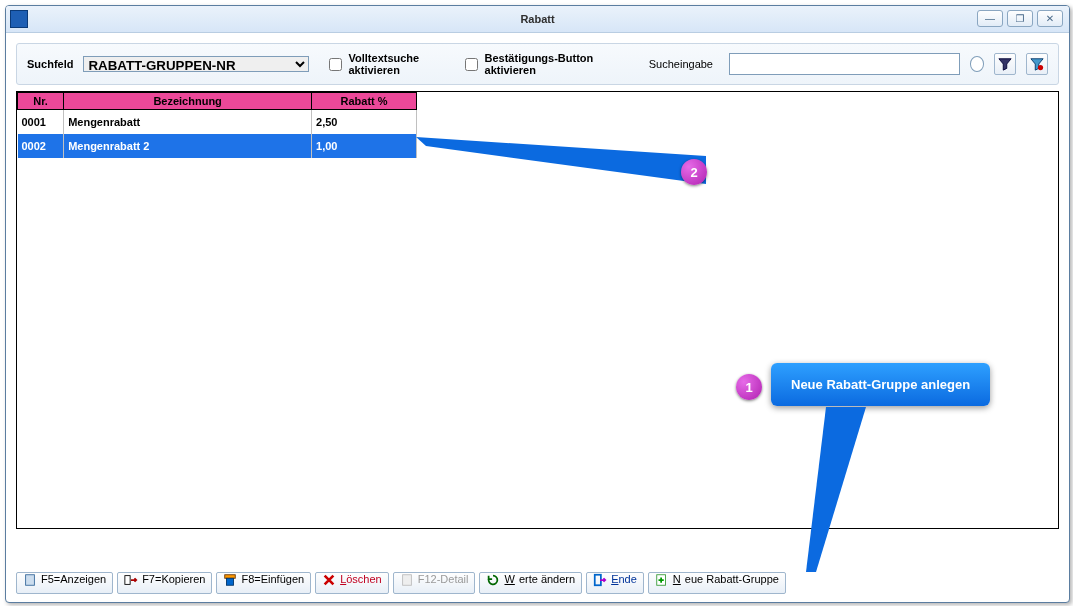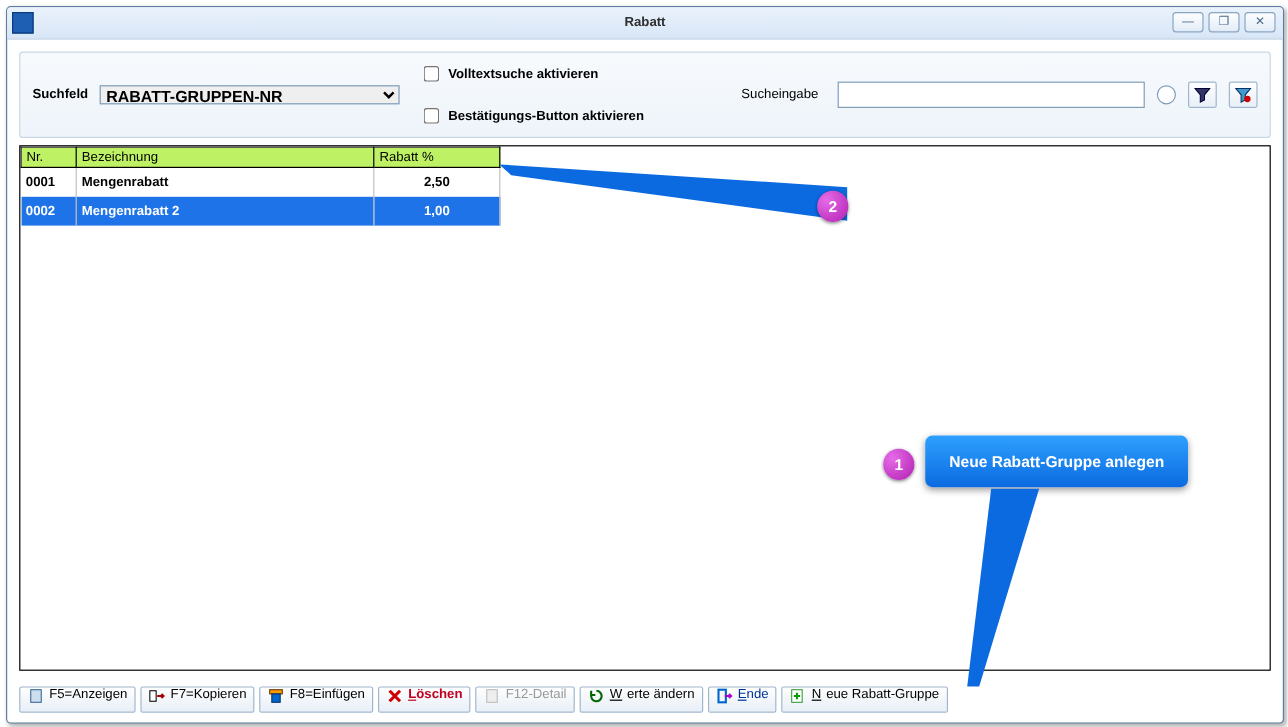--- a/index.html
+++ b/index.html
@@ -5,40 +5,40 @@
 html,body{margin:0;padding:0;font-family:Tahoma,Arial,sans-serif;font-size:11px;background:#fff}
 .window{width:1063px;height:596px;margin:5px;border:1px solid #5b7da0;border-radius:4px;background:#fff;box-shadow:2px 2px 4px rgba(0,0,0,.3);position:relative;overflow:hidden}
 .titlebar{height:26px;background:linear-gradient(#eaf2fb,#d7e6f7);border-bottom:1px solid #b9cde2;display:flex;align-items:center;padding:0 4px;position:relative}
 .titlebar .appicon{width:16px;height:16px;background:#1e5fb4;border:1px solid #0a3a78;margin-right:6px}
 .titlebar .title{position:absolute;left:0;right:0;text-align:center;color:#2e2e2e;font-weight:bold}
 .titlebar .ctrls{position:absolute;right:6px;top:4px;display:flex;gap:4px}
 .titlebar .ctrls button{width:26px;height:17px;border:1px solid #8aa6c1;border-radius:3px;background:linear-gradient(#fefefe,#e2ecf7);font-size:10px;line-height:13px;color:#4a6a8a;cursor:pointer}
 .searchbar{margin:10px 10px 6px;border:1px solid #c9d6e4;border-radius:3px;background:linear-gradient(#f7fafd,#eef4fa);padding:8px 10px;display:flex;align-items:center;gap:10px}
 .searchbar label{font-weight:bold}
 .searchbar select{width:250px;height:16px;font-weight:bold;border:1px solid #7f9db9}
-.chkgroup{display:flex;flex-direction:column;gap:16px;margin-left:6px}
+.chkgroup{display:flex;flex-direction:row;gap:2px;margin-left:6px}
 .chkgroup label{display:flex;align-items:center;gap:4px;font-weight:bold}
 .searchbar .sp{flex:1}
 .searchbar .sucheingabe{font-weight:normal;margin-right:6px}
 .searchbar input[type=text]{width:250px;height:18px;border:1px solid #7f9db9}
 .iconbtn{width:22px;height:20px;border:1px solid #9fb6cd;background:linear-gradient(#fefefe,#e8eff7);border-radius:2px;display:flex;align-items:center;justify-content:center;cursor:pointer}
 .iconbtn svg{width:14px;height:14px}
 .radio{width:14px;height:14px;border:1px solid #7f9db9;border-radius:50%;background:#fff}
 .grid{margin:0 10px;border:1px solid #000;background:#fff;height:436px;overflow:hidden}
 .grid table{border-collapse:collapse;width:400px}
-.grid th{background:#bef264;border:1px solid #000;text-align:left;padding:2px 4px;font-weight:normal;font-size:11px}
+.grid th{background:#ec4899;border:1px solid #000;text-align:center;padding:2px 4px;font-weight:bold;font-size:11px}
 .grid td{border-right:1px solid #c0c0c0;padding:6px 4px;font-weight:bold}
 .grid tr.sel td{background:#1e73e8;color:#fff}
-.grid td.num{text-align:center}
+.grid td.num{text-align:left}
 .col-nr{width:38px}.col-bez{width:250px}.col-rab{width:100px}
 .toolbar{position:absolute;left:10px;right:10px;bottom:8px;display:flex;gap:4px}
 .toolbar button{height:22px;border:1px solid #9fb6cd;background:linear-gradient(#fefefe,#e8eff7);border-radius:2px;padding:0 6px;display:flex;align-items:flex-start;gap:4px;font-size:11px;cursor:pointer}
 .toolbar button .u{text-decoration:underline}
 .toolbar button.disabled{color:#9a9a9a;cursor:default}
-.toolbar button .red{color:#c00020;font-weight:bold}
+.toolbar button .red{color:#c00020;font-weight:normal}
 .toolbar svg{width:14px;height:14px}
 
 
 .callout{position:absolute;pointer-events:none}
 .bubble{background:linear-gradient(#2ea0ff,#0b6ae0);color:#fff;font-weight:bold;font-size:13px;padding:14px 20px;border-radius:6px;box-shadow:0 2px 6px rgba(0,0,0,.4);white-space:nowrap}
 .badge{width:26px;height:26px;border-radius:50%;background:radial-gradient(circle at 30% 30%,#e66be8,#b020b0);color:#fff;font-weight:bold;display:flex;align-items:center;justify-content:center;box-shadow:0 1px 3px rgba(0,0,0,.5);font-size:13px}
 .callout svg.arrow{position:absolute}
 </style>
 </head>
 <body>

